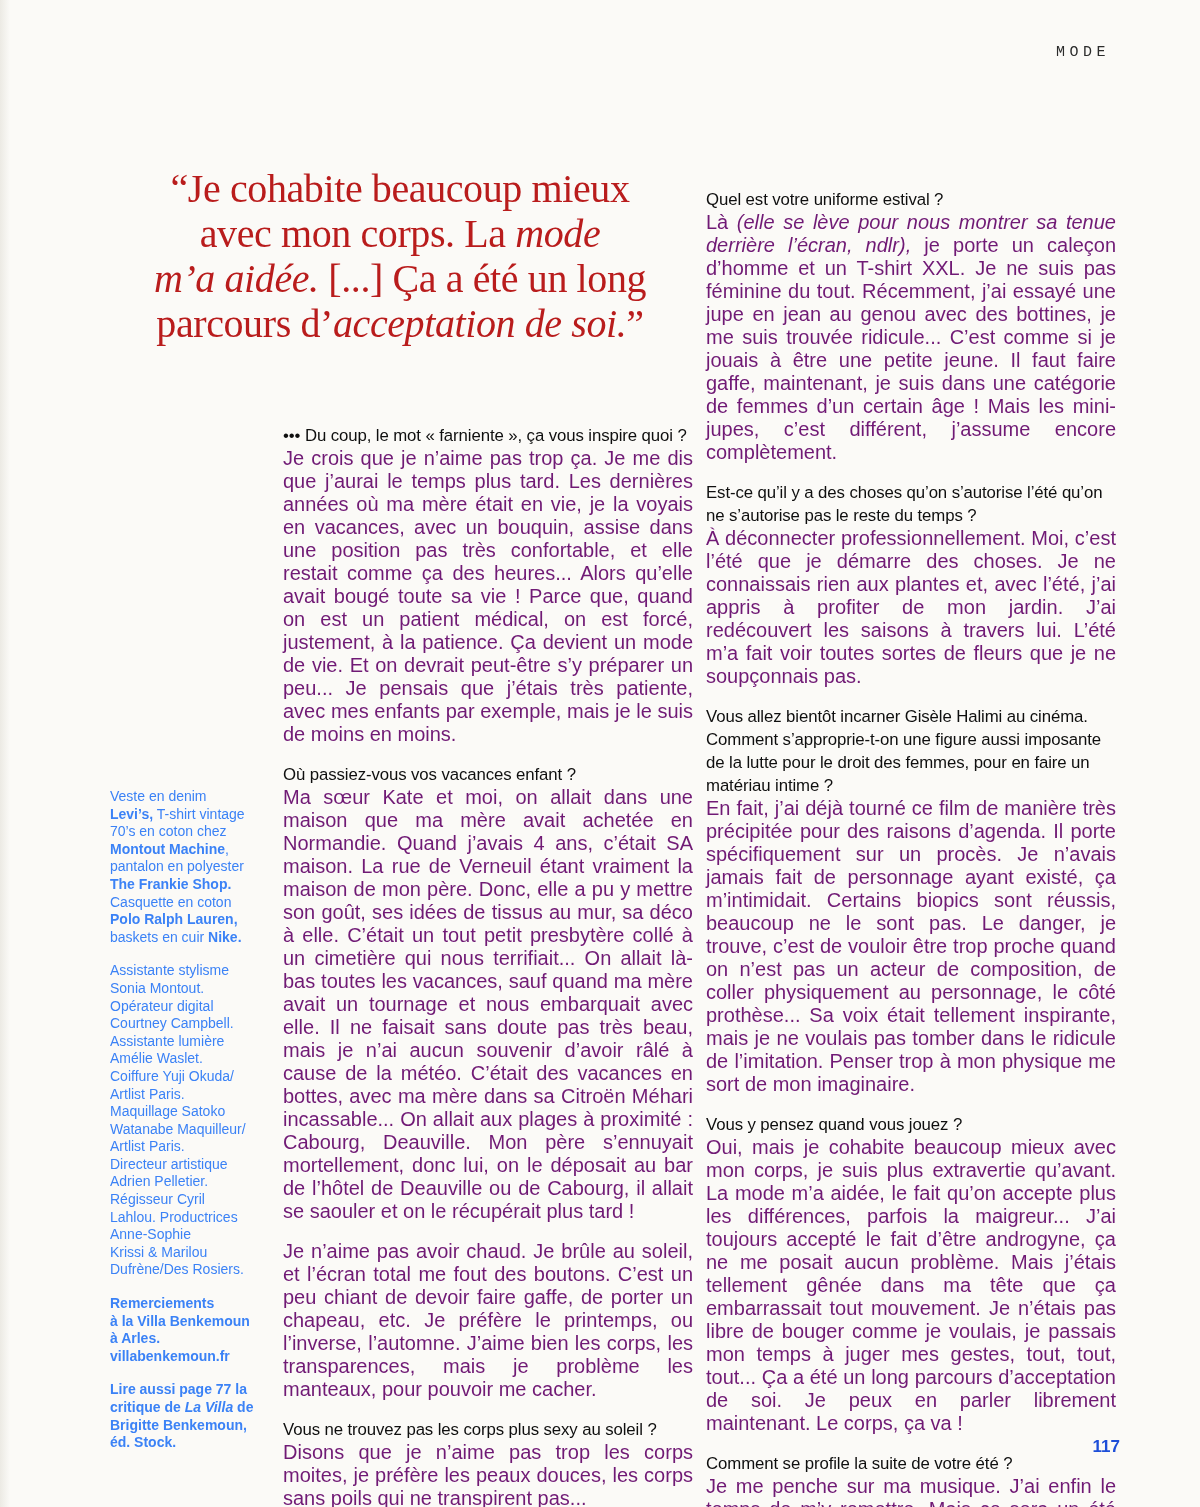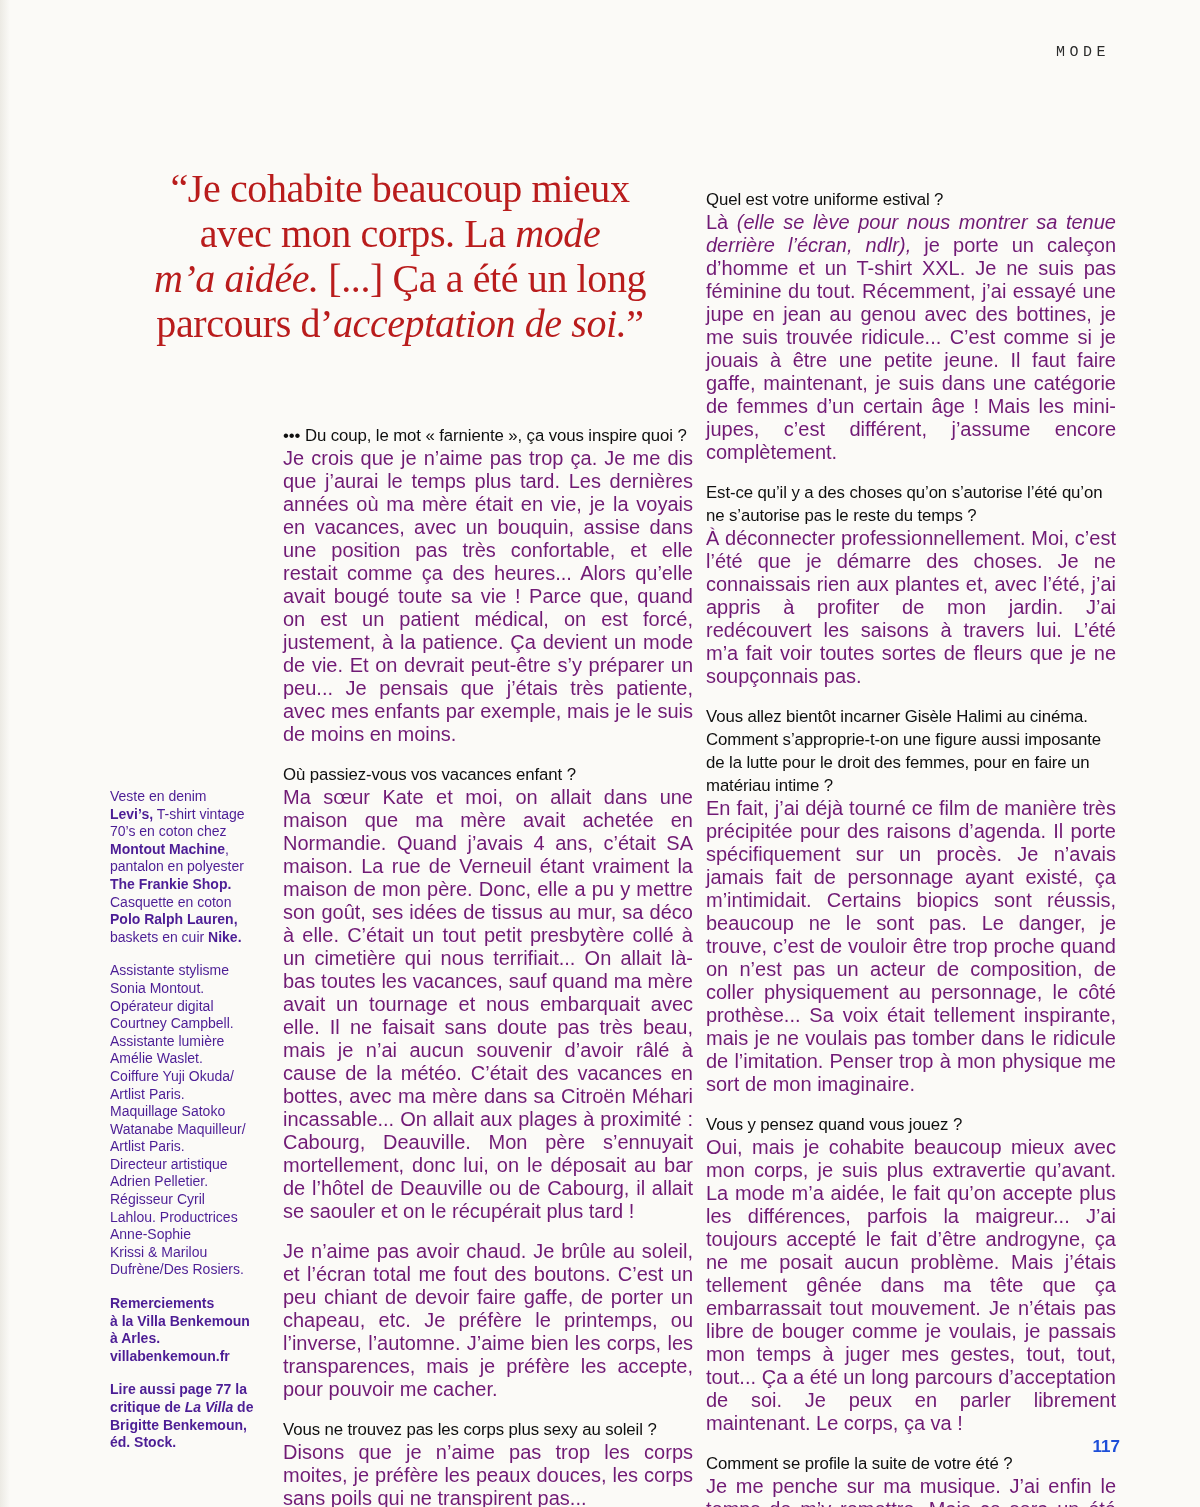--- a/index.html
+++ b/index.html
@@ -26,21 +26,21 @@
     text-align:center;
     font-family:"Liberation Serif","DejaVu Serif",serif;
     font-size:40px; line-height:45px; letter-spacing:-0.4px;
     color:#b91c1c;
     margin-top:44px;
   }
   .it { font-style:italic; }
   .bd { font-weight:700; }
   .credits {
     position:absolute; left:110px; top:788px; width:156px;
-    font-size:14px; line-height:17.6px; color:#4c1d95;
+    font-size:14px; line-height:17.6px; color:#3b82f6;
   }
   .credit-par { margin-bottom:16px; white-space:pre-line; }
   .col { position:absolute; width:410px; }
   .col-mid   { left:283px; top:396px;margin-top:28px; }
   .col-right { left:706px; top:188px; }
   .qa { margin-bottom:17px; }
   .q {
     font-family:"Liberation Sans", sans-serif;
     font-weight:400; font-size:16.8px; line-height:23px;
     color:#0f0f0f; letter-spacing:-0.1px;
@@ -107,21 +107,21 @@
   <section class="col col-mid" id="col-mid">
       <div class="qa">
         <div class="q">••• Du coup, le mot « farniente », ça vous inspire quoi ?</div>
         <div class="a"><span>Je crois que je n’aime pas trop ça. Je me dis que j’aurai le temps plus tard. Les dernières années où ma mère était en vie, je la voyais en vacances, avec un bouquin, assise dans une position pas très confortable, et elle restait comme ça des heures... Alors qu’elle avait bougé toute sa vie ! Parce que, quand on est un patient médical, on est forcé, justement, à la patience. Ça devient un mode de vie. Et on devrait peut-être s’y préparer un peu... Je pensais que j’étais très patiente, avec mes enfants par exemple, mais je le suis de moins en moins.</span></div>
       </div>
       <div class="qa">
         <div class="q">Où passiez-vous vos vacances enfant ?</div>
         <div class="a"><span>Ma sœur Kate et moi, on allait dans une maison que ma mère avait achetée en Normandie. Quand j’avais 4 ans, c’était SA maison. La rue de Verneuil étant vraiment la maison de mon père. Donc, elle a pu y mettre son goût, ses idées de tissus au mur, sa déco à elle. C’était un tout petit presbytère collé à un cimetière qui nous terrifiait... On allait là-bas toutes les vacances, sauf quand ma mère avait un tournage et nous embarquait avec elle. Il ne faisait sans doute pas très beau, mais je n’ai aucun souvenir d’avoir râlé à cause de la météo. C’était des vacances en bottes, avec ma mère dans sa Citroën Méhari incassable... On allait aux plages à proximité : Cabourg, Deauville. Mon père s’ennuyait mortellement, donc lui, on le déposait au bar de l’hôtel de Deauville ou de Cabourg, il allait se saouler et on le récupérait plus tard !</span></div>
       </div>
       <div class="qa">
-        <div class="a"><span>Je n’aime pas avoir chaud. Je brûle au soleil, et l’écran total me fout des boutons. C’est un peu chiant de devoir faire gaffe, de porter un chapeau, etc. Je préfère le printemps, ou l’inverse, l’automne. J’aime bien les corps, les transparences, mais je préfère les accepte, pour pouvoir me cacher.</span></div>
+        <div class="a"><span>Je n’aime pas avoir chaud. Je brûle au soleil, et l’écran total me fout des boutons. C’est un peu chiant de devoir faire gaffe, de porter un chapeau, etc. Je préfère le printemps, ou l’inverse, l’automne. J’aime bien les corps, les transparences, mais je problème les manteaux, pour pouvoir me cacher.</span></div>
       </div>
       <div class="qa">
         <div class="q">Vous ne trouvez pas les corps plus sexy au soleil ?</div>
         <div class="a"><span>Disons que je n’aime pas trop les corps moites, je préfère les peaux douces, les corps sans poils qui ne transpirent pas...</span></div>
       </div>
     </section>
   <section class="col col-right" id="col-right">
       <div class="qa">
         <div class="q">Quel est votre uniforme estival ?</div>
         <div class="a"><span>Là </span><span class="it">(elle se lève pour nous montrer sa tenue derrière l’écran, ndlr),</span><span> je porte un caleçon d’homme et un T-shirt XXL. Je ne suis pas féminine du tout. Récemment, j’ai essayé une jupe en jean au genou avec des bottines, je me suis trouvée ridicule... C’est comme si je jouais à être une petite jeune. Il faut faire gaffe, maintenant, je suis dans une catégorie de femmes d’un certain âge ! Mais les mini-jupes, c’est différent, j’assume encore complètement.</span></div>

